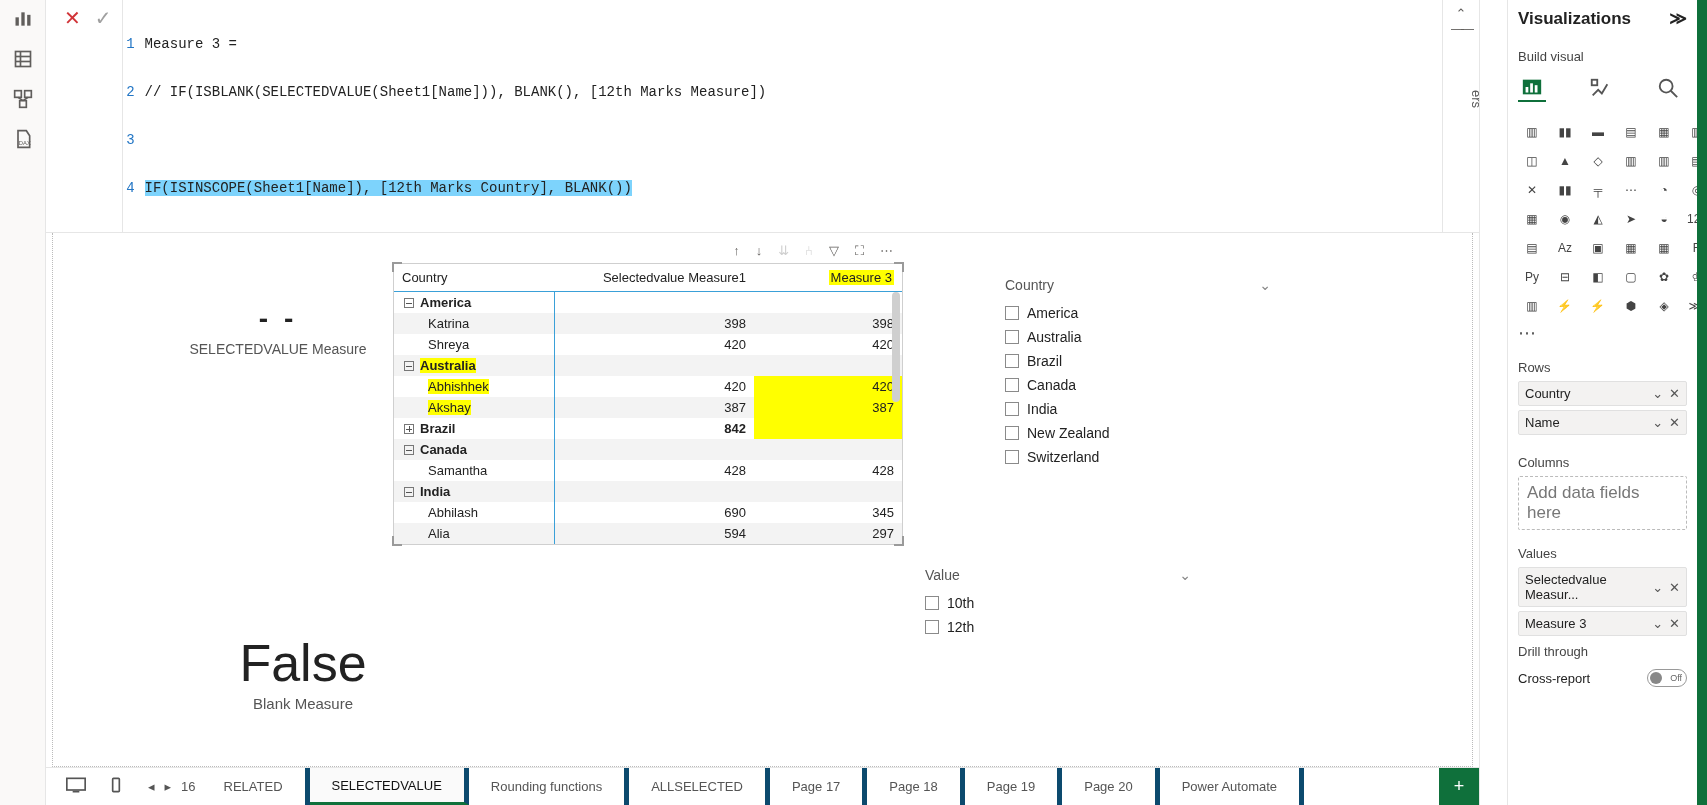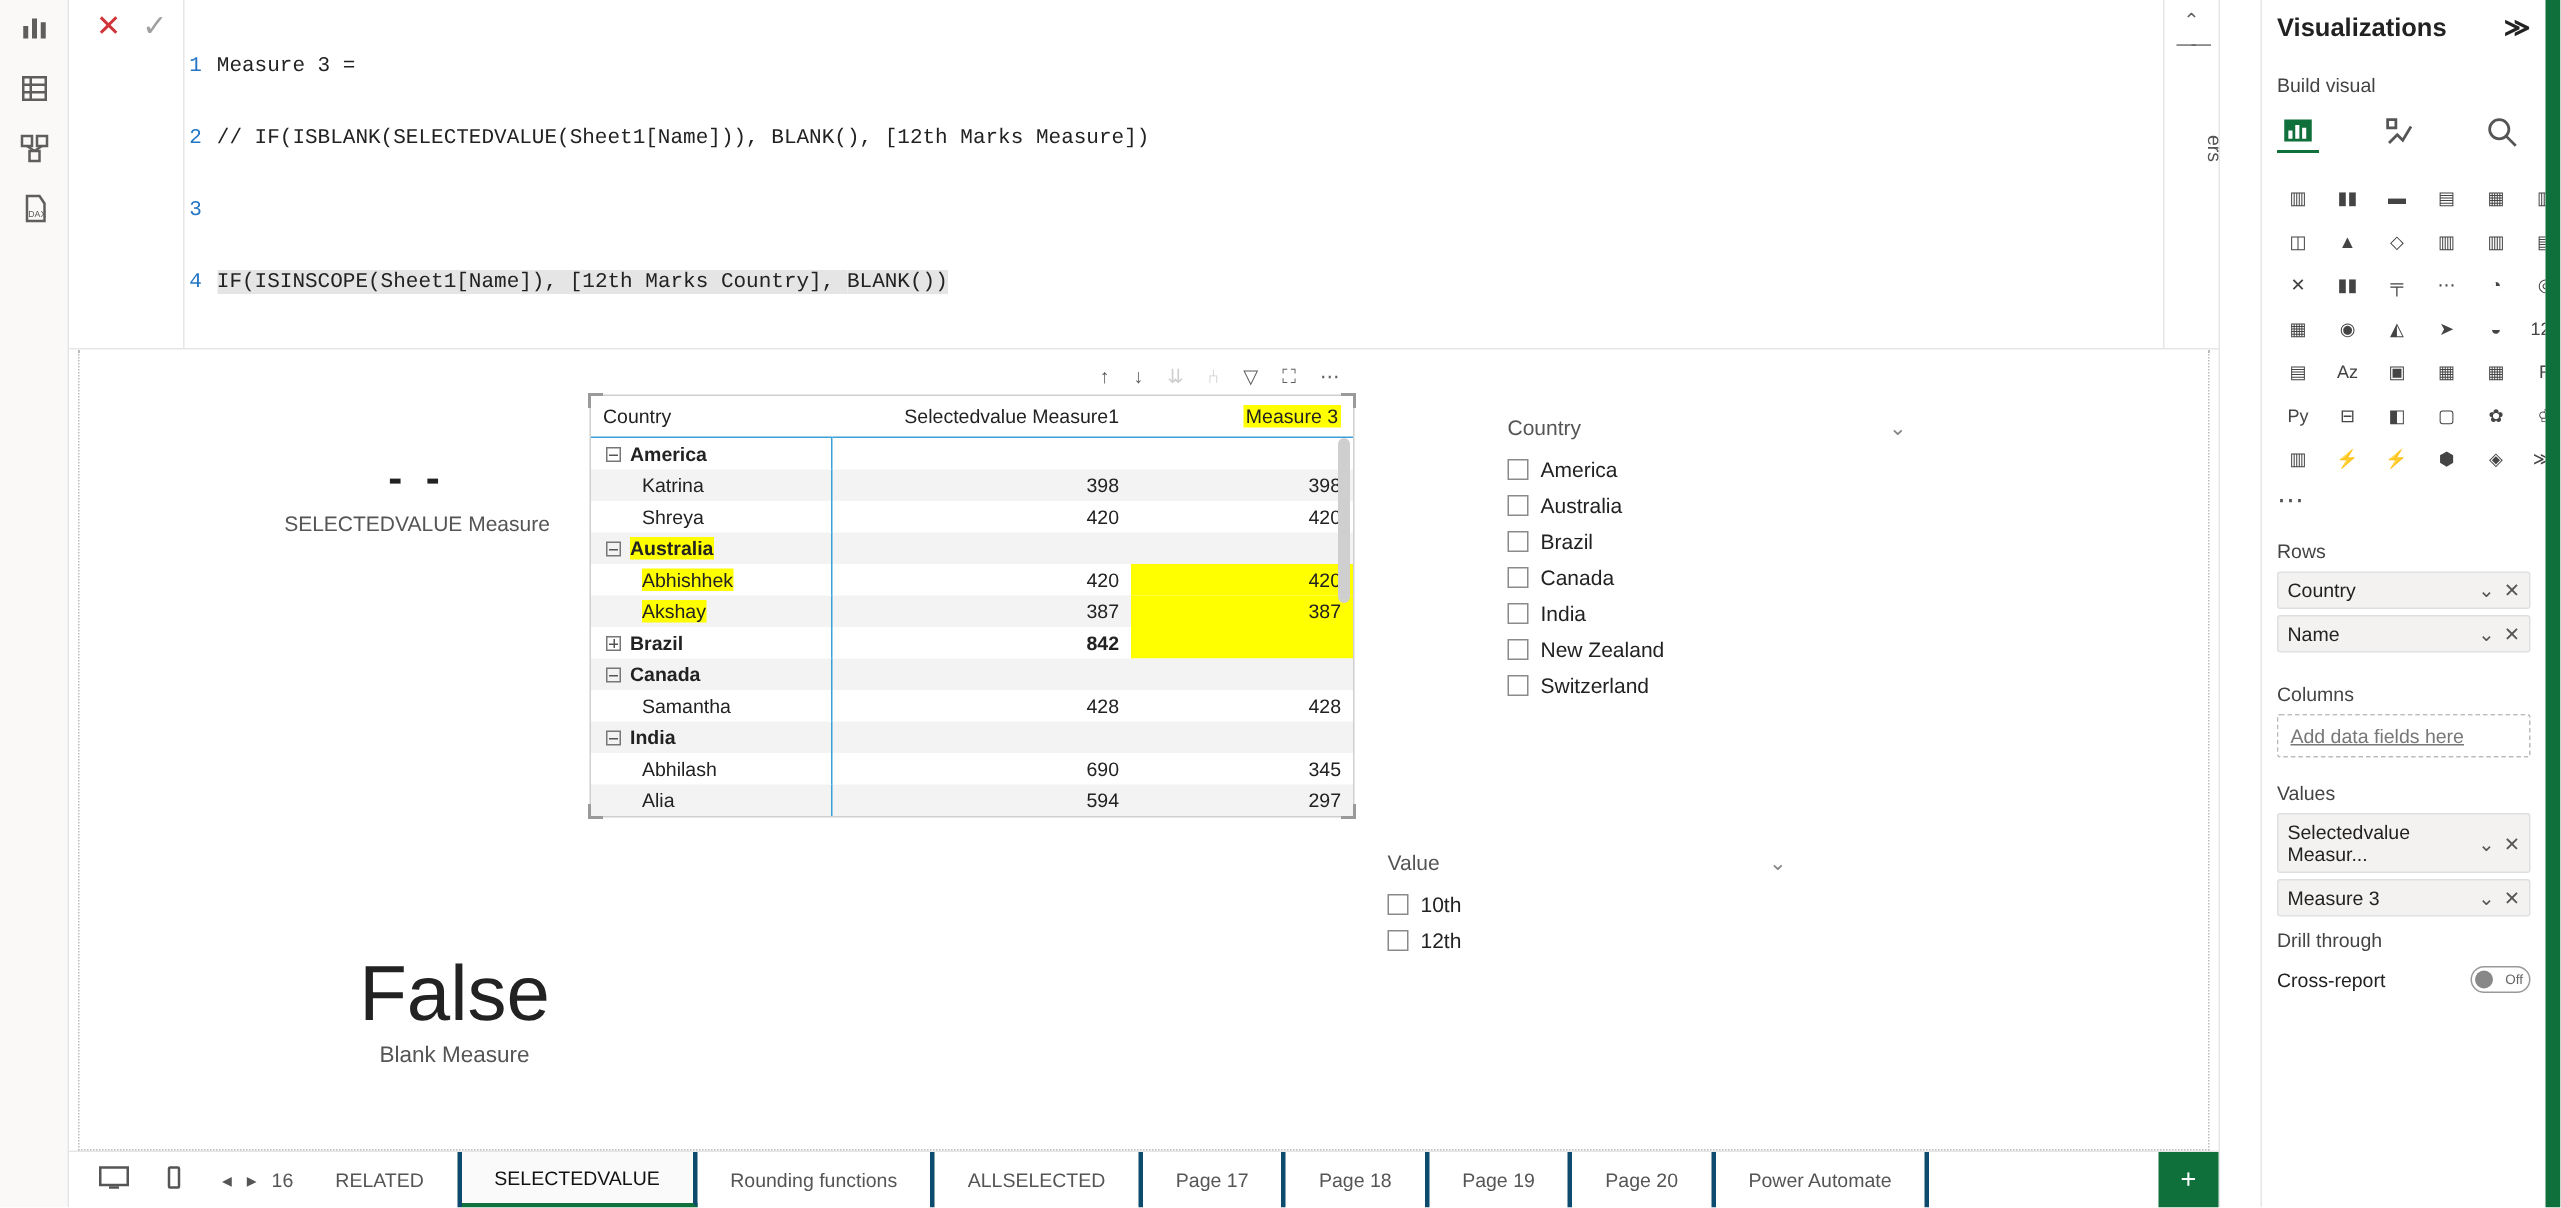--- a/index.html
+++ b/index.html
@@ -76,21 +76,21 @@
     display: flex;
   }
   .gutter {
     width: 18px;
     text-align: right;
     color: #2376c5;
     padding-right: 6px;
     user-select: none;
   }
   .code { padding-left: 4px; }
-  .hl { background: #e5e5e5; }
+  .hl { background: #7dd3fc; }
   .formula-right {
     width: 36px;
     display: flex;
     flex-direction: column;
     align-items: center;
     justify-content: space-between;
     padding: 6px 0;
   }
   .formula-right .chev {
     cursor: pointer;
@@ -292,21 +292,21 @@
   .tabs .nav span { cursor: pointer; }
   .tabs .tabstrip {
     display: flex;
     align-items: stretch;
     flex: 1;
   }
   .tabs .tab {
     padding: 0 22px;
     display: flex;
     align-items: center;
-    border-right: 3px solid #0c4a6e;
+    border-right: 5px solid #0c4a6e;
     cursor: pointer;
     color: #555;
   }
   .tabs .tab.active {
     color: #111;
     border-bottom: 3px solid #0f703b;
     background: #fafafa;
   }
   .tabs .add {
     width: 40px;
@@ -387,23 +387,22 @@
     font-size: 12px;
   }
   .viz-ell { margin-top: 4px; font-size: 18px; color: #555; cursor:pointer; }
 
   .field-section { margin-top: 16px; }
   .field-section .fs-label { font-size: 13px; color: #444; margin-bottom: 6px; }
   .field-drop {
     border: 1px dashed #bbb;
     padding: 6px 8px;
     color: #777;
-    font-size: 13px;
+    font-size: 17px;
     border-radius: 2px;
-    text-decoration: underline;
   }
   .field-pill {
     background: #f3f2f1;
     border: 1px solid #e0e0e0;
     padding: 4px 6px;
     margin-bottom: 4px;
     display: flex;
     justify-content: space-between;
     align-items: center;
     font-size: 13px;

